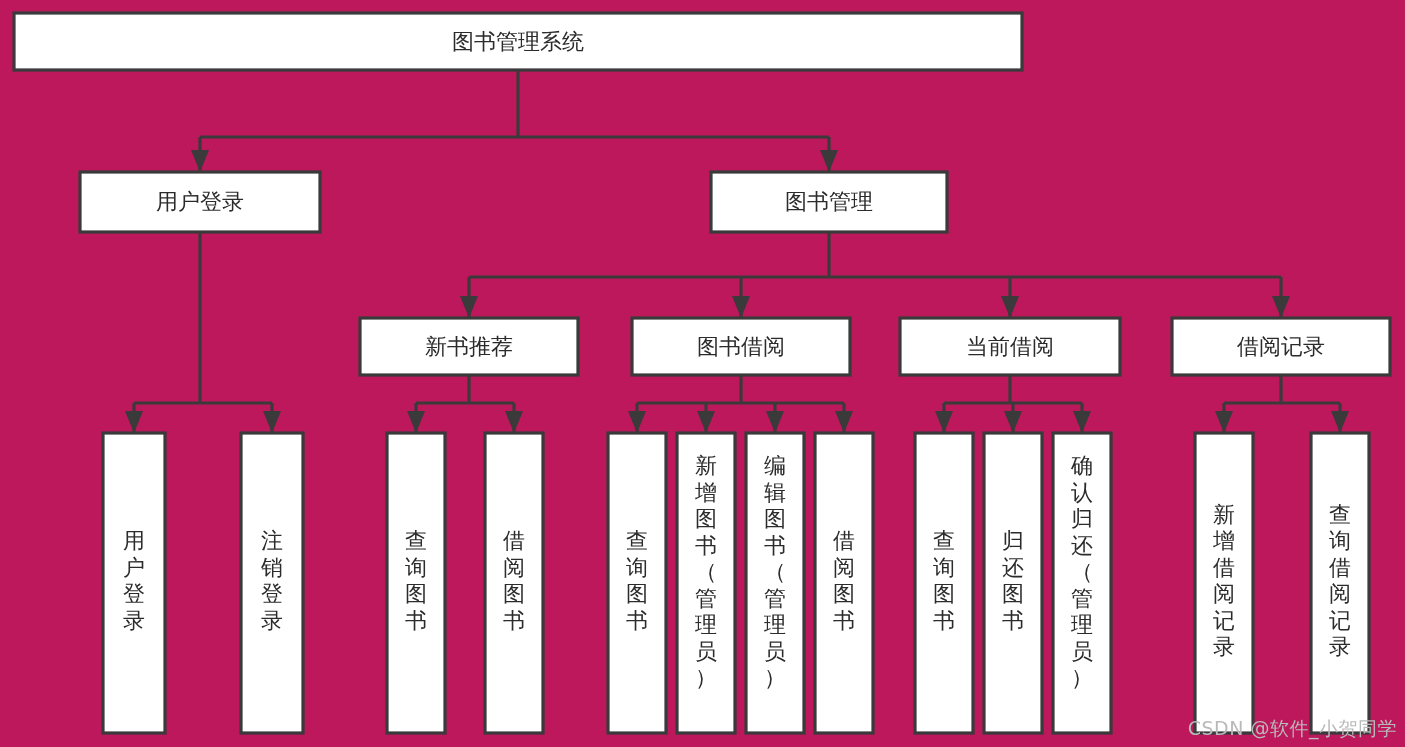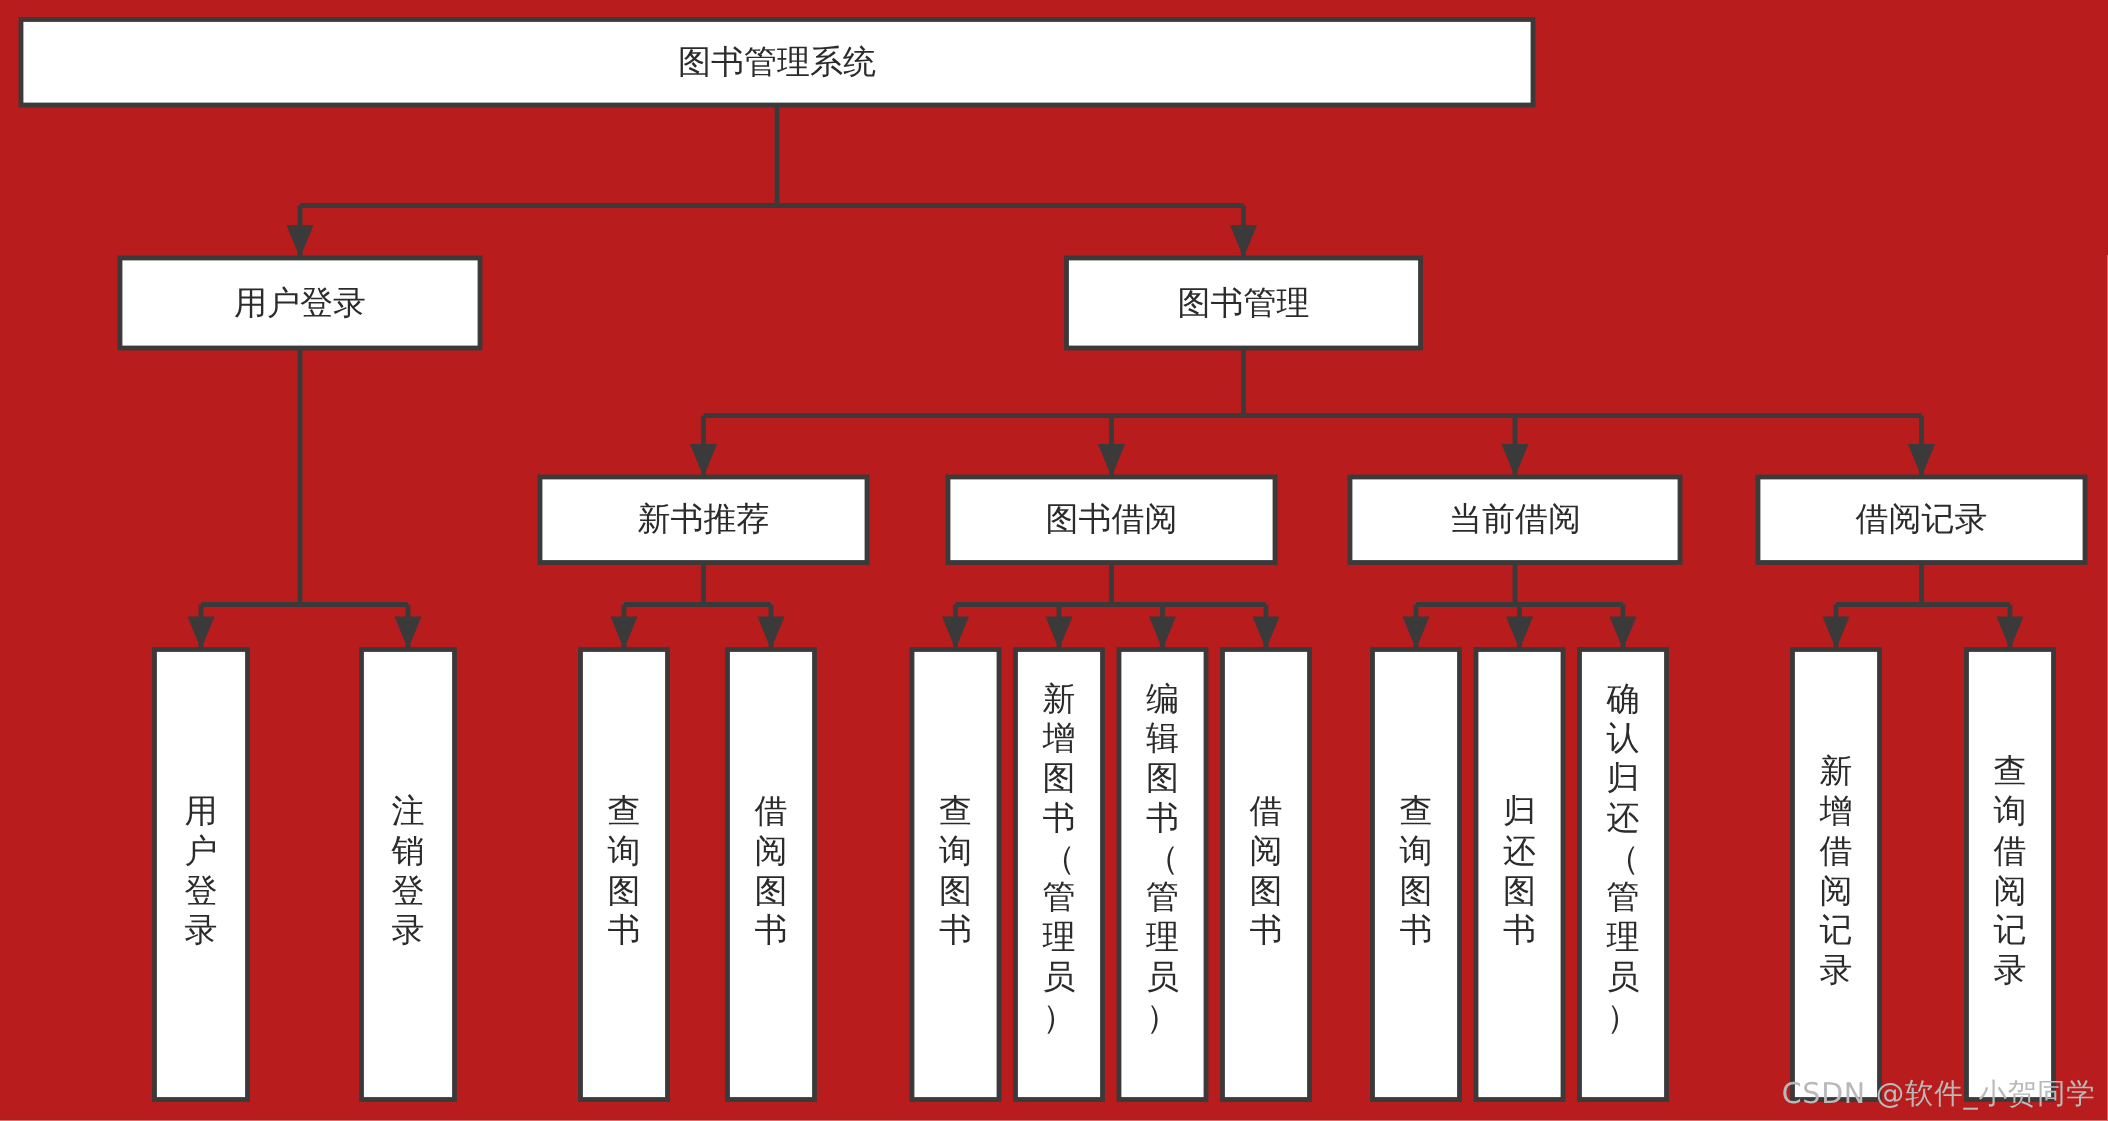--- a/index.html
+++ b/index.html
@@ -1,21 +1,21 @@
 <!DOCTYPE html>
 <html><head>
 <meta charset="utf-8">
 <style>
   html,body{margin:0;padding:0;background:#ffffff;}
   body{
     width:1405px;height:747px;
     font-family:"DejaVu Sans","Liberation Sans",sans-serif;
     overflow:hidden;
   }
-  #stage{position:relative;width:1405px;height:747px;background:#b91c1c;}
+  #stage{position:relative;width:1405px;height:747px;background:#be185d;}
   svg#diagram{position:absolute;left:0;top:0;width:1405px;height:747px;display:block;}
   .node-rect{fill:#ffffff;stroke:#3a3a3a;stroke-width:3.2;}
   .link{stroke:#3a3a3a;stroke-width:3.2;fill:none;stroke-linecap:butt;}
   .arrow-head{fill:#3a3a3a;stroke:none;}
   .node-label-h{
     font-family:"DejaVu Sans","Liberation Sans",sans-serif;
     font-size:22px;fill:#2b2b2b;text-anchor:middle;
     dominant-baseline:middle;
   }
   .node-label-v{

